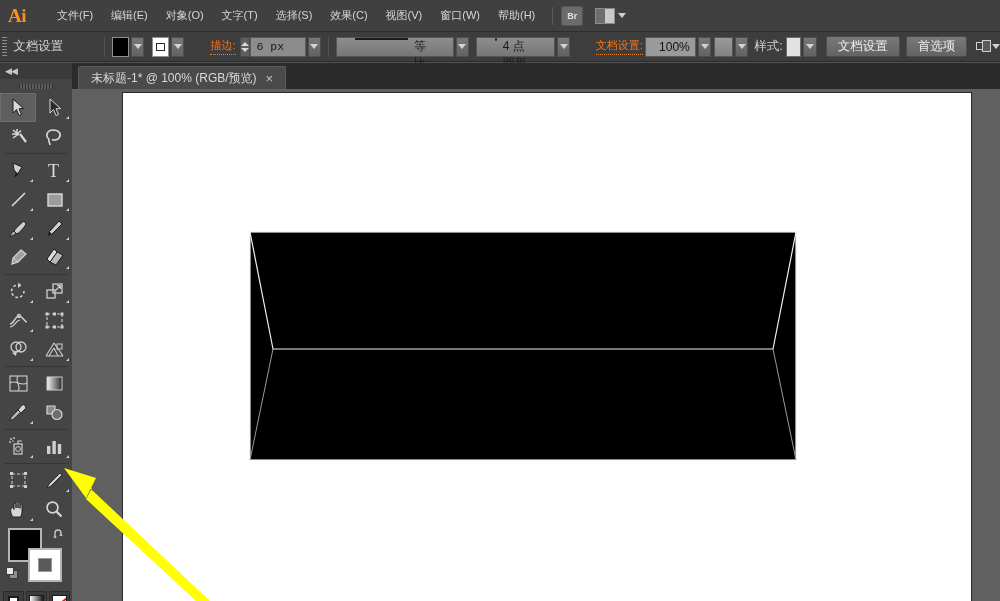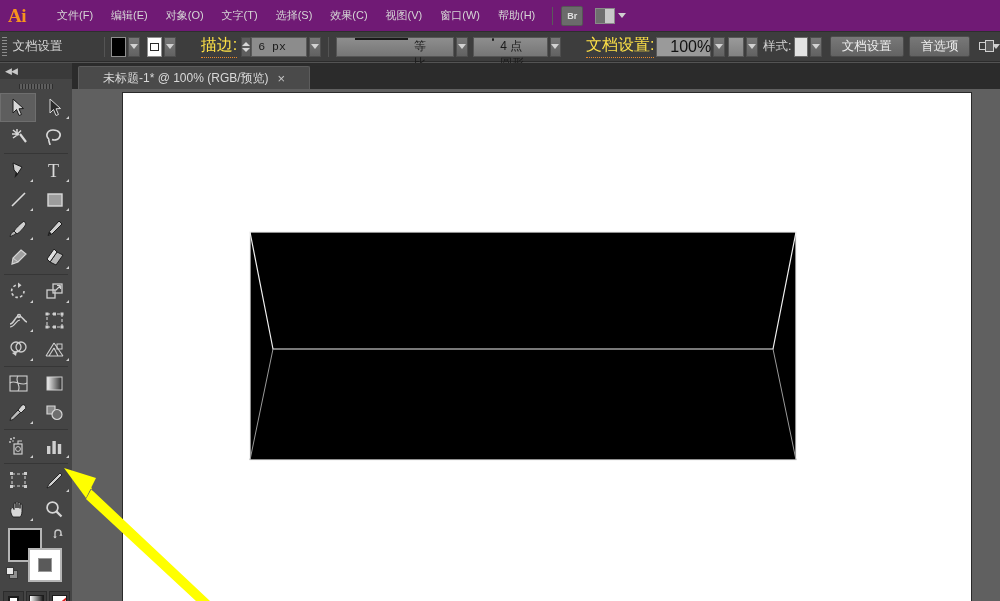--- a/index.html
+++ b/index.html
@@ -7,21 +7,21 @@
     width: 1000px; height: 601px;
     background: #535353;
     font-family: "Liberation Sans", sans-serif;
     overflow: hidden;
   }
   #app { position: relative; width: 1000px; height: 601px; }
 
   
   .menubar {
     position: absolute; left: 0; top: 0; width: 1000px; height: 31px;
-    background: #701a75;
+    background: #404040;
     display: flex; align-items: center;
   }
   .ai-logo {
     width: 34px; height: 31px;
     display: flex; align-items: center; justify-content: center;
     color: #f7941e; font-size: 19px; font-weight: bold;
     font-family: "Liberation Serif", serif;
     letter-spacing: -0.5px;
   }
   .menu-item {
@@ -64,21 +64,21 @@
     border-top: 1px solid #2e2e2e;
     border-bottom: 1px solid #2b2b2b;
     display: flex; align-items: center; padding-left: 2px;
   }
   .grip {
     width: 7px; height: 20px; margin-right: 6px;
     background: repeating-linear-gradient(to bottom,
       #8d8d8d 0px, #8d8d8d 1px, #3d3d3d 1px, #3d3d3d 3px);
   }
   .cb-label { color: #d2d2d2; font-size: 12.5px; white-space: nowrap; }
-  .cb-label-orange { color: #fde047; font-size: 16px; white-space: nowrap;
+  .cb-label-orange { color: #f97316; font-size: 11px; white-space: nowrap;
     border-bottom: 1px dotted #e8882a; padding-bottom: 1px; margin-left: 18px; }
   .cb-sep { width: 1px; height: 20px; background: #545454; margin: 0 7px; }
 
   .swatch-box {
     width: 22px; height: 20px; border: 1px solid #8f8f8f;
     background: #000; display: inline-block;
   }
   .swatch-stroke {
     width: 22px; height: 20px; border: 1px solid #8f8f8f;
     background: #fff; display: flex; align-items: center; justify-content: center;
@@ -112,21 +112,21 @@
   }
   .combo {
     height: 20px; background: linear-gradient(#8e8e8e,#767676);
     border: 1px solid #555; display: flex; align-items: flex-start;
     padding: 0 18px; color: #1b1b1b; font-size: 12px; gap: 6px;
   }
   .strokeline { width: 62px; height: 0; border-top: 2px solid #1a1a1a; }
   .dot { width: 3px; height: 3px; background: #1a1a1a; border-radius: 50%; }
   .pct-field {
     height: 20px; background: #9a9a9a; border: 1px solid #5a5a5a;
-    color: #111; font-size: 16px; display: flex; align-items: center;
+    color: #111; font-size: 12px; display: flex; align-items: center;
     padding: 0 13px; min-width: 42px;
   }
   .style-swatch {
     width: 20px; height: 20px; background: #e2e2e2; border: 1px solid #6b6b6b;
   }
   .gray-pill {
     width: 24px; height: 20px; background: linear-gradient(#9a9a9a,#828282);
     border: 1px solid #575757;
   }
   .push-btn {
@@ -148,21 +148,21 @@
   }
 
   
   .tabbar {
     position: absolute; left: 72px; top: 63px; width: 928px; height: 26px;
     background: #2b2b2b;
   }
   .doc-tab {
     position: absolute; left: 6px; top: 3px; height: 23px;
     background: #4a4a4a; border: 1px solid #5c5c5c; border-bottom: none;
-    display: flex; align-items: center; padding: 0 24px; gap: 9px;
+    display: flex; align-items: center; padding: 0 12px; gap: 9px;
     border-top-left-radius: 2px; border-top-right-radius: 2px;
   }
   .doc-tab-label { color: #d9d9d9; font-size: 12px; white-space: nowrap; }
   .tab-close { color: #c4c4c4; font-size: 13px; line-height: 1; }
 
   
   .toolpanel {
     position: absolute; left: 0; top: 63px; width: 72px; height: 538px;
     background: #454545;
   }

